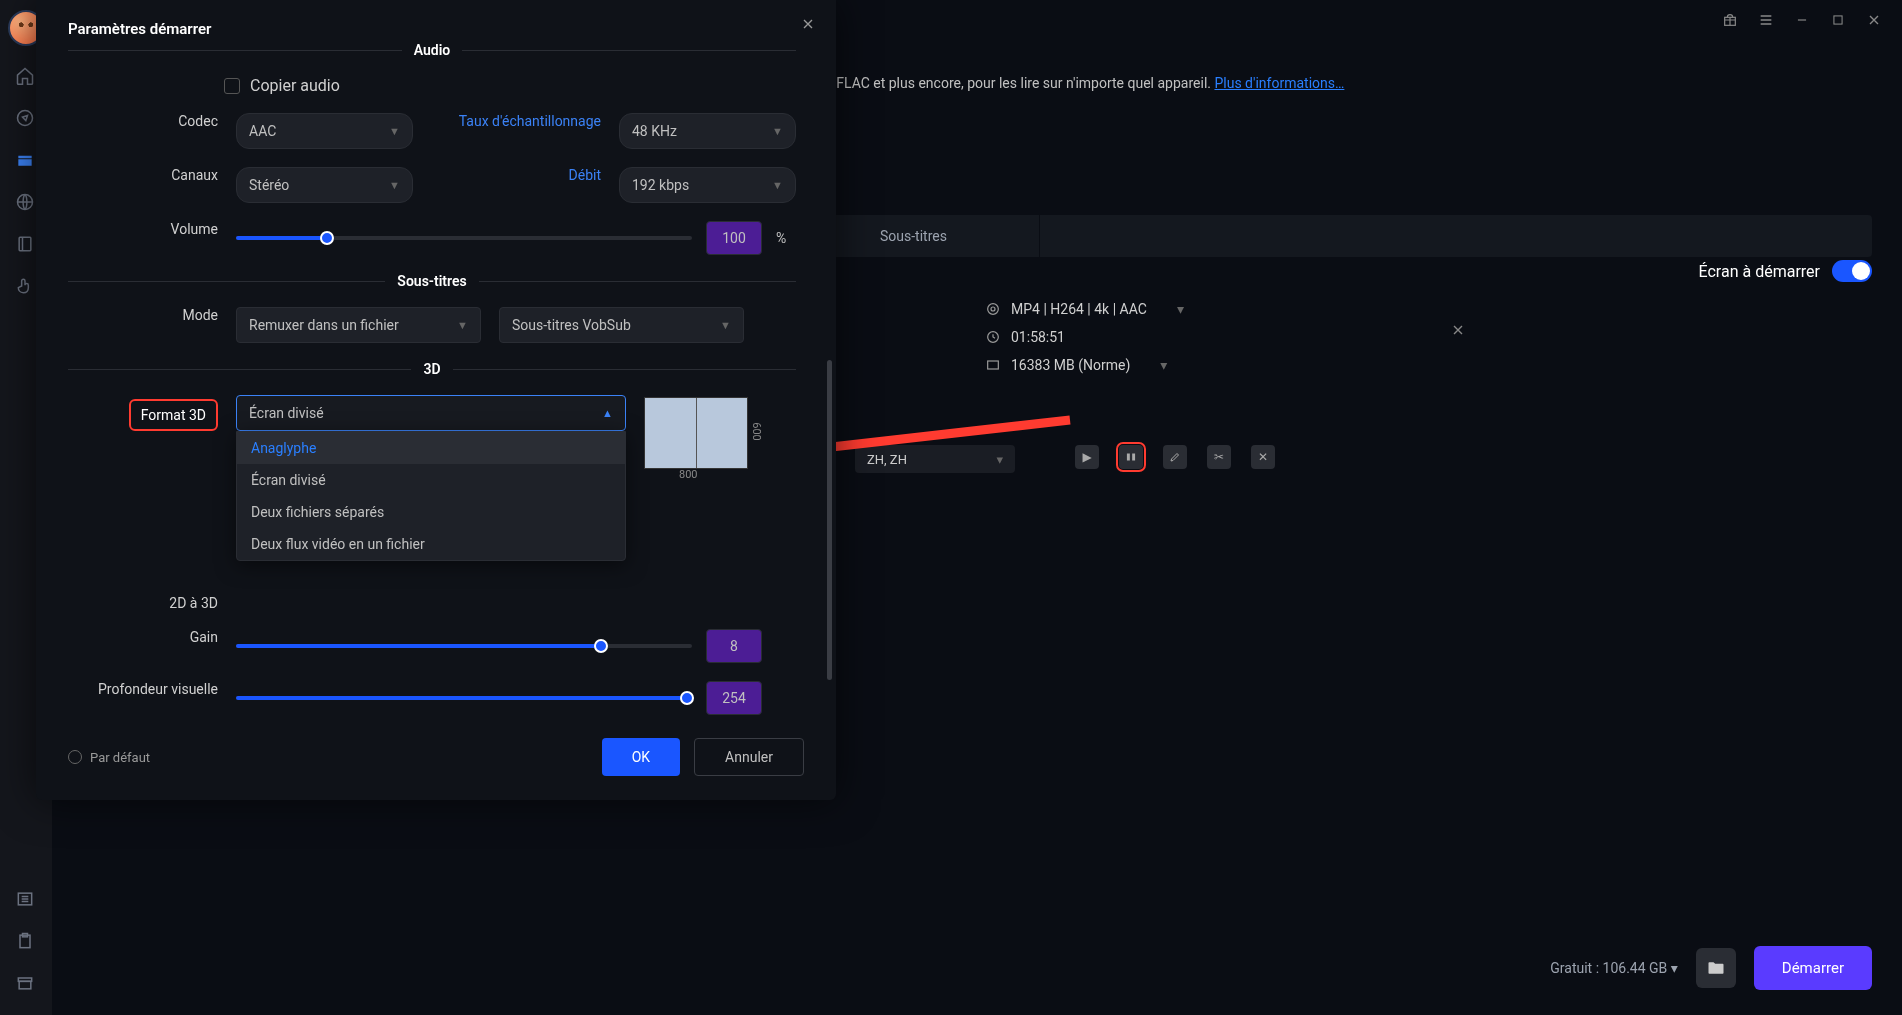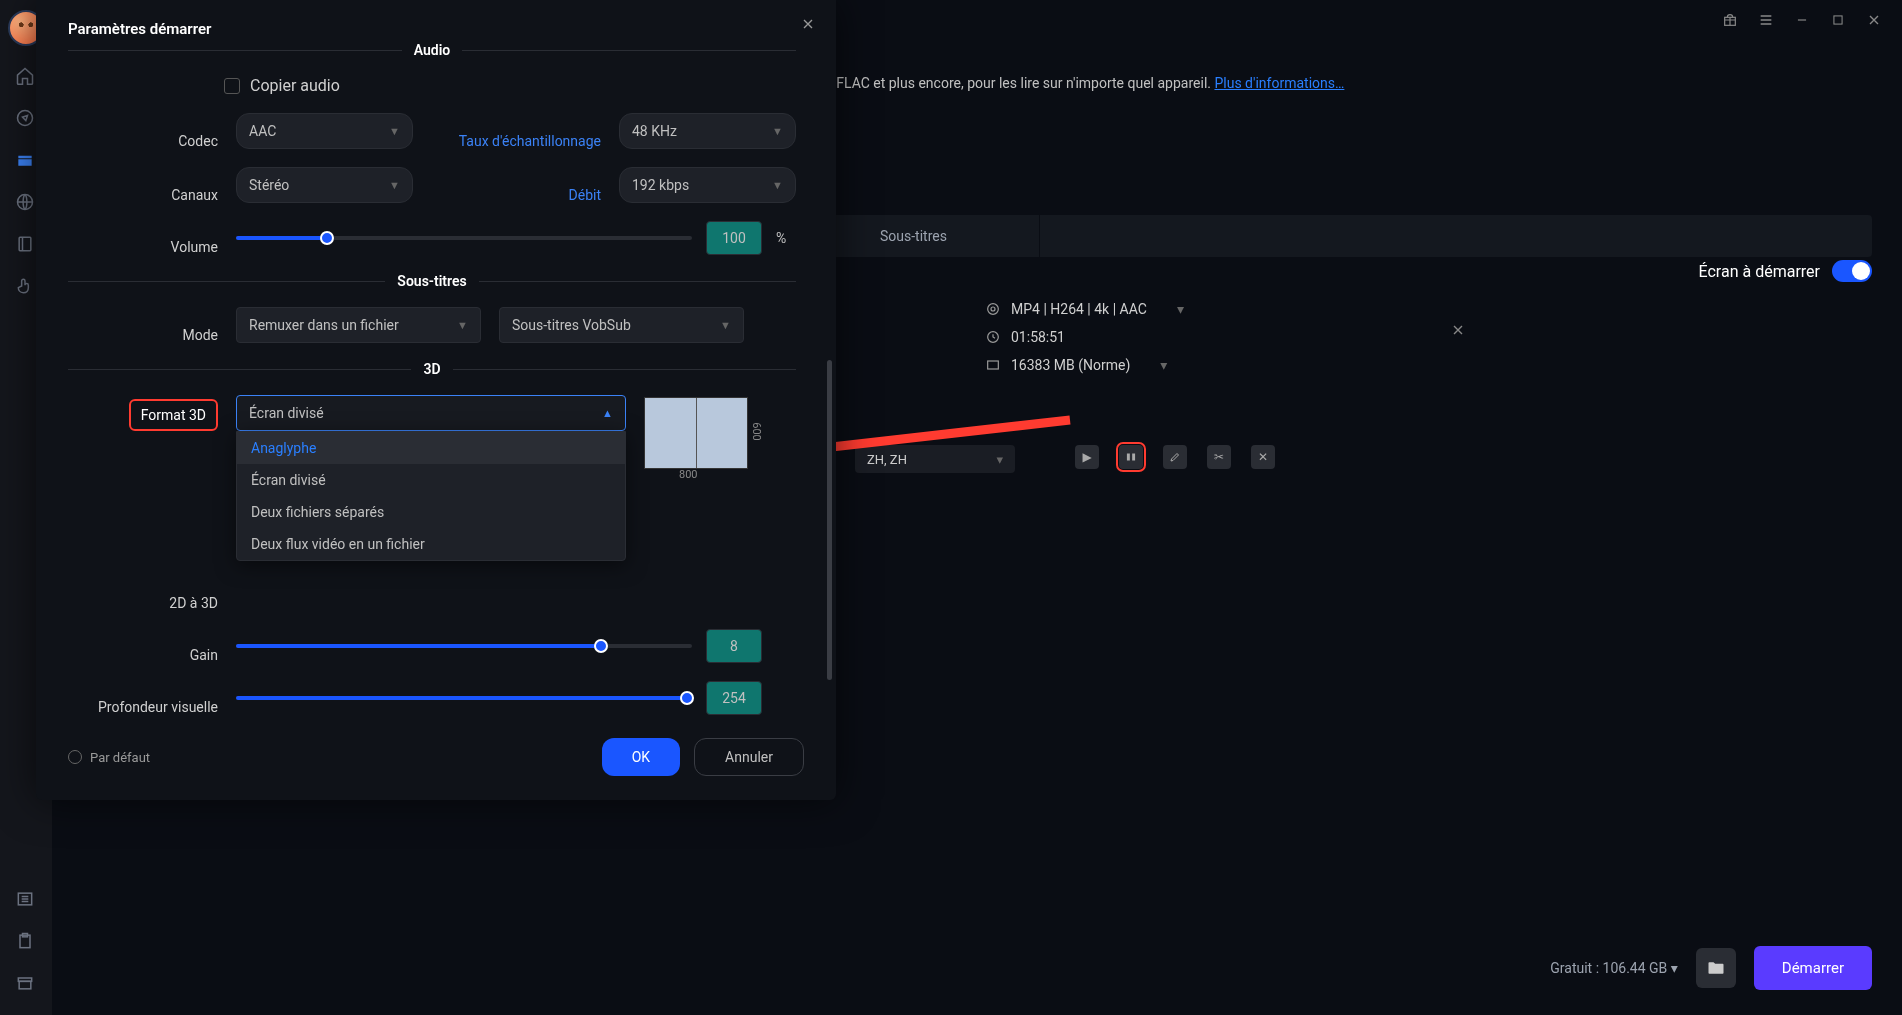--- a/index.html
+++ b/index.html
@@ -49,57 +49,57 @@
 
 .modal { position:absolute; left:36px; top:0; width:800px; height:800px; background:#0f1218; border-radius:0 0 6px 6px; box-shadow:0 0 40px rgba(0,0,0,.6); padding:20px 32px 24px 32px; display:flex; flex-direction:column; }
 .modal-title { color:#fff; font-size:15px; font-weight:600; }
 .modal-close { position:absolute; right:20px; top:16px; color:#999; cursor:pointer; }
 .modal-body { flex:1; overflow-y:auto; padding-right:8px; }
 
 .section-divider { display:flex; align-items:center; gap:12px; margin:10px 0 18px 0; }
 .section-divider .line { flex:1; height:1px; background:#2a2d34; }
 .section-divider .lbl { color:#fff; font-size:14px; font-weight:600; }
 
-.form-row { display:flex; align-items:flex-end; gap:18px; margin-bottom:18px; }
+.form-row { display:flex; align-items:flex-start; gap:18px; margin-bottom:18px; }
 .form-label { width:150px; text-align:right; color:#d0d0d0; font-size:14px; flex-shrink:0; }
 .form-label2 { width:170px; text-align:right; color:#3b82f6; font-size:14px; flex-shrink:0; }
 .select { background:#1e2128; border:1px solid #2a2d34; border-radius:4px; height:36px; display:flex; align-items:center; padding:0 12px; color:#c0c0c0; font-size:14px; justify-content:space-between; cursor:pointer; }
 .select .caret { color:#666; font-size:11px; }
 .select.narrow { width:200px;border-radius:13px; }
 .select.wide { width:245px; }
 .select.super { width:390px; }
 
 .checkbox-row { display:flex; align-items:center; gap:10px; margin:12px 0 18px 156px; }
 .checkbox { width:16px; height:16px; border:1.5px solid #555; border-radius:3px; }
 
 .slider-wrap { flex:1; display:flex; align-items:center; gap:14px; }
 .slider { position:relative; flex:1; height:4px; background:#2a2d34; border-radius:2px; }
 .slider-fill { position:absolute; left:0; top:0; height:100%; background:#1a56ff; border-radius:2px; }
 .slider-thumb { position:absolute; top:50%; width:14px; height:14px; background:#1a56ff; border:2px solid #fff; border-radius:50%; transform:translate(-50%,-50%); }
-.slider-val { width:56px; height:34px; background:#0f766e; border:1px solid #2a2d34; border-radius:4px; display:flex; align-items:center; justify-content:center; color:#c0c0c0; font-size:14px; }
+.slider-val { width:56px; height:34px; background:#4c1d95; border:1px solid #2a2d34; border-radius:4px; display:flex; align-items:center; justify-content:center; color:#c0c0c0; font-size:14px; }
 .slider-unit { color:#c0c0c0; font-size:14px; width:20px; }
 
 .format3d-label { display:inline-block; padding:6px 10px; border:2.5px solid #ff3b30; border-radius:6px; color:#fff; font-size:14px; }
 
 .select.open { border:1px solid #3b82f6; background:#171a20; }
 .dropdown { position:absolute; background:#1e2128; border:1px solid #2a2d34; border-radius:0 0 4px 4px; width:390px; box-shadow:0 4px 20px rgba(0,0,0,.5); z-index:20; }
 .dropdown .opt { padding:8px 14px; color:#c0c0c0; font-size:14px; cursor:pointer; }
 .dropdown .opt.active { color:#2a7fff; background:#2a2d34; }
 
 .preview3d { width:120px; height:82px; position:relative; }
 .preview3d .frame { position:absolute; left:0; top:2px; width:104px; height:72px; background:#b8c8dc; border:1px solid #333; }
 .preview3d .frame::after { content:""; position:absolute; left:50%; top:0; bottom:0; width:1px; background:#555; }
 .preview3d .w-lbl { position:absolute; left:35px; bottom:-4px; font-size:11px; color:#888; }
 .preview3d .h-lbl { position:absolute; right:-2px; top:30px; font-size:11px; color:#888; transform:rotate(90deg); }
 
 .modal-footer { display:flex; align-items:center; justify-content:space-between; padding-top:14px; }
 .radio-row { display:flex; align-items:center; gap:8px; color:#999; font-size:13px; }
 .radio { width:14px; height:14px; border:1.5px solid #666; border-radius:50%; }
 .btn-row { display:flex; gap:14px; }
-.btn { height:38px; padding:0 30px; border-radius:12px; font-size:14px; display:flex; align-items:center; cursor:pointer; }
+.btn { height:38px; padding:0 30px; border-radius:4px; font-size:14px; display:flex; align-items:center; cursor:pointer; }
 .btn-primary { background:#1a56ff; color:#fff; }
 .btn-secondary { background:transparent; border:1px solid #3a3d44; color:#c0c0c0; }
 
 
 .scroll-ind { position:absolute; right:4px; top:360px; width:5px; height:320px; background:#3a3d44; border-radius:3px; }
 </style>
 </head>
 <body>
 
 <div class="titlebar">

